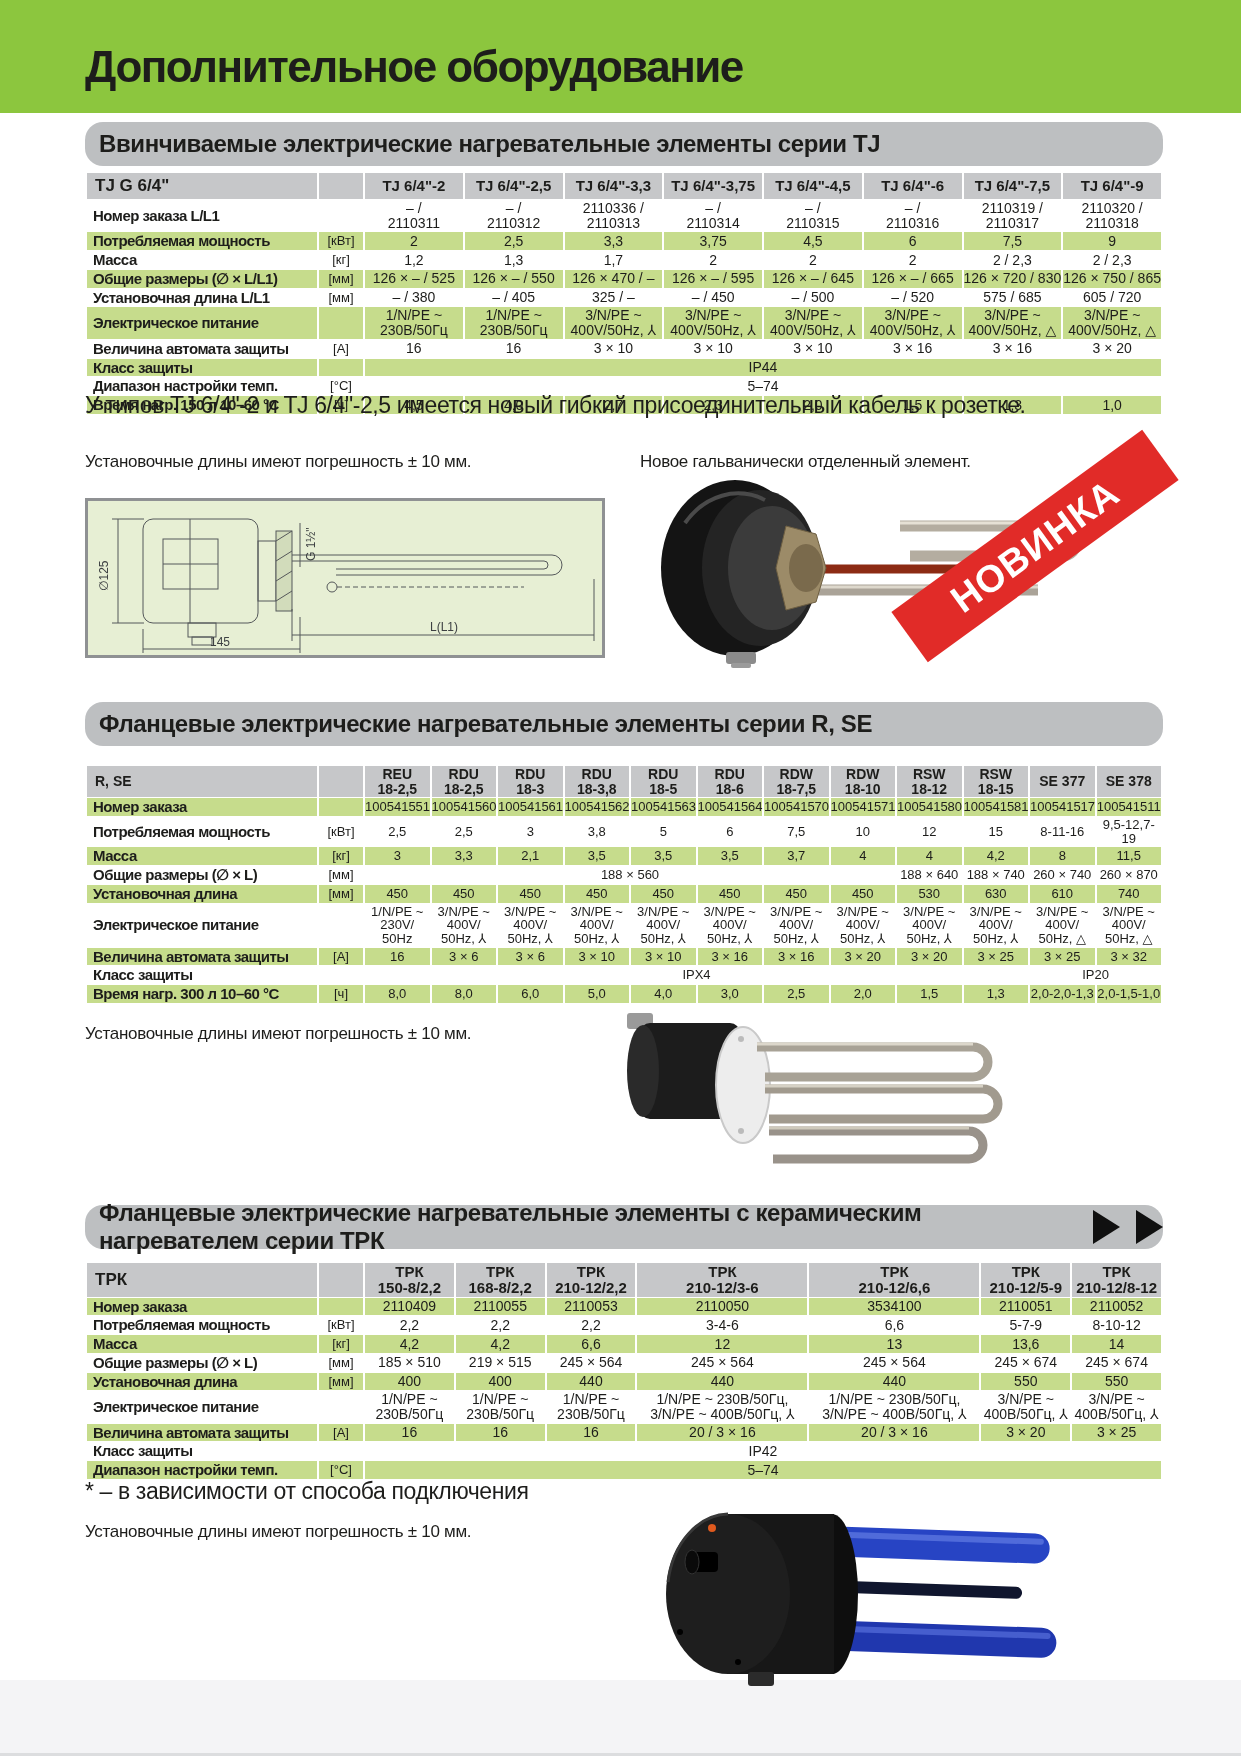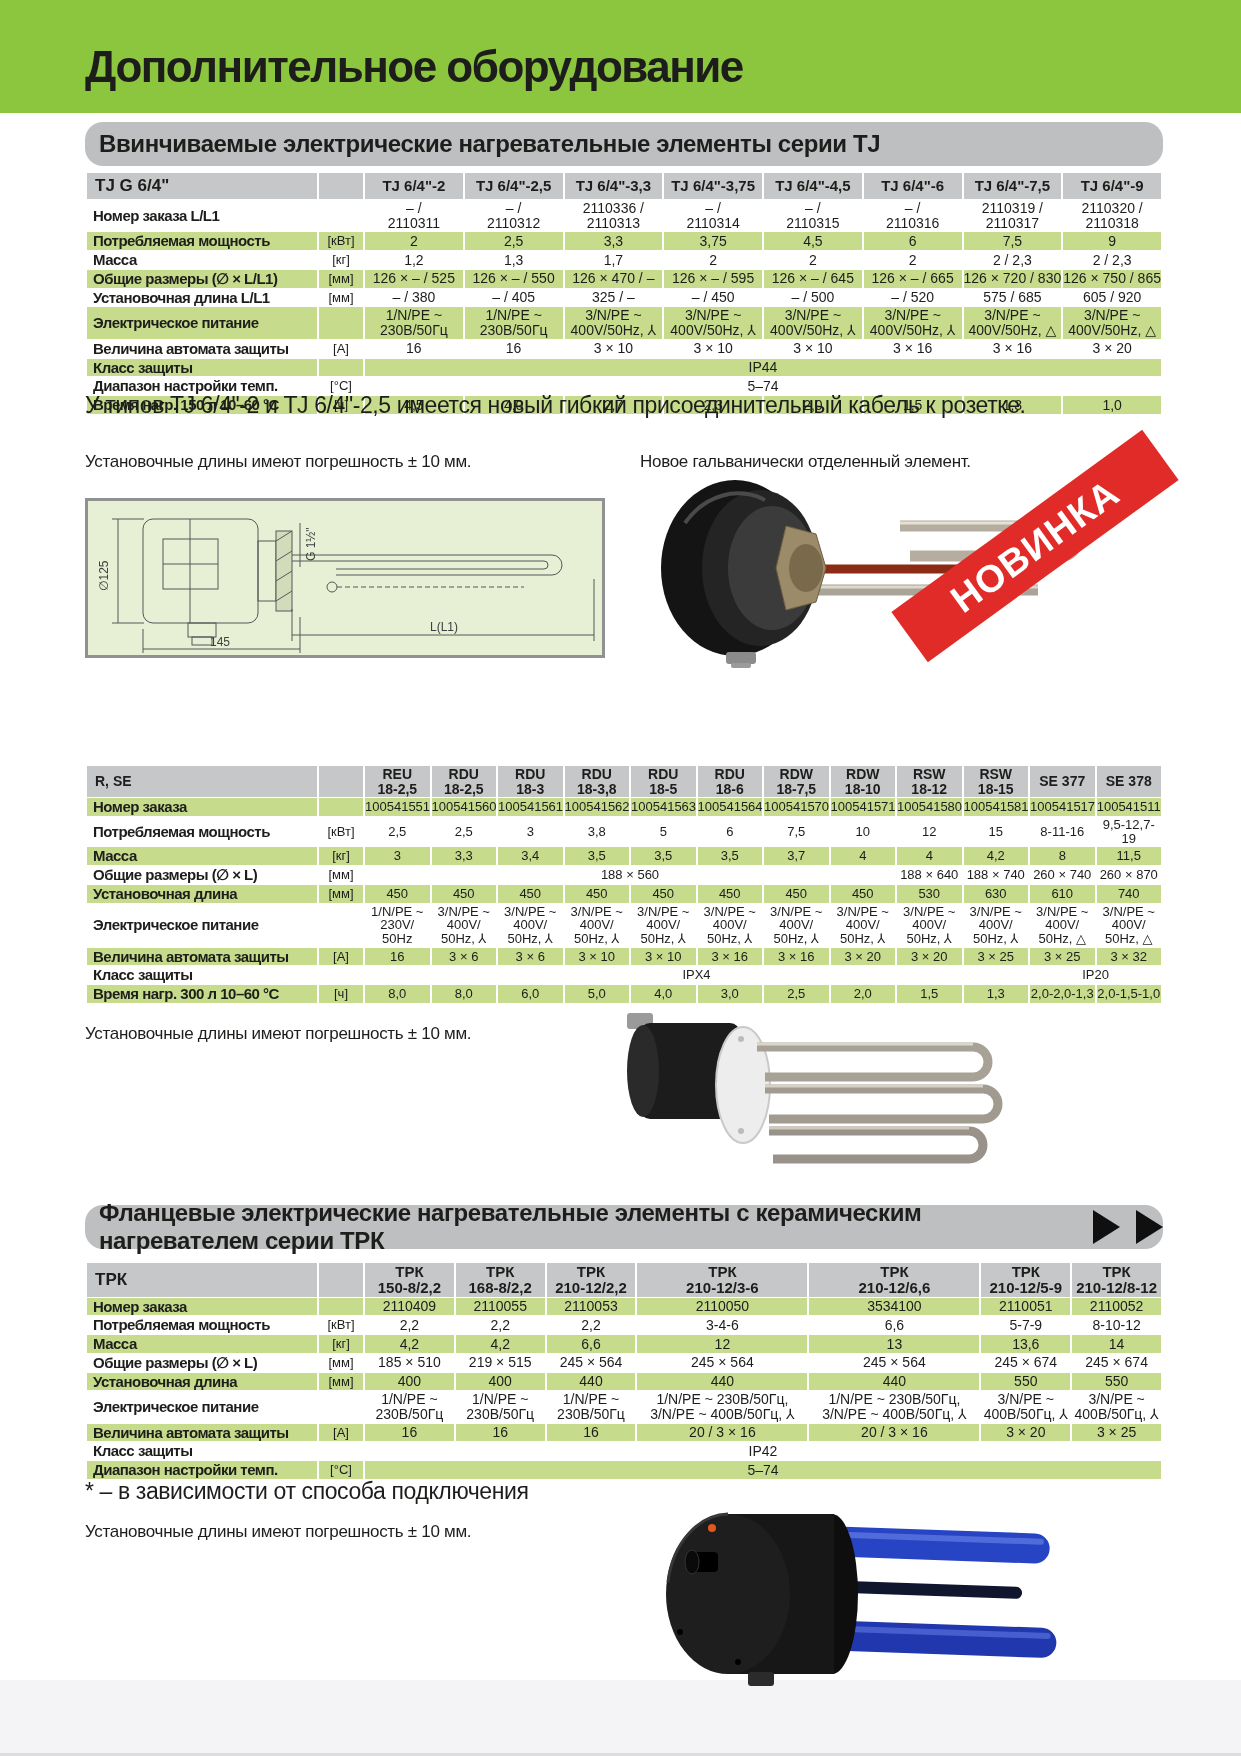--- a/index.html
+++ b/index.html
@@ -152,21 +152,21 @@
         <tr class="w">
           <td class="lbl">Установочная длина L/L1</td>
           <td class="unit">[мм]</td>
           <td>– / 380</td>
           <td>– / 405</td>
           <td>325 / –</td>
           <td>– / 450</td>
           <td>– / 500</td>
           <td>– / 520</td>
           <td>575 / 685</td>
-          <td>605 / 920</td>
+          <td>605 / 720</td>
         </tr>
         <tr class="g">
           <td class="lbl">Электрическое питание</td>
           <td class="unit"></td>
           <td>1/N/PE ~
 230В/50Гц</td>
           <td>1/N/PE ~
 230В/50Гц</td>
           <td>3/N/PE ~
 400V/50Hz, ⅄</td>
@@ -277,20 +277,23 @@
       <ellipse cx="172" cy="100" rx="44" ry="62" fill="#3b3b3b"></ellipse>
       <polygon points="186,58 216,66 226,100 216,134 186,142 176,100" fill="#9c8b68" stroke="#6e5f42"></polygon>
       <ellipse cx="206" cy="100" rx="17" ry="24" fill="#7a6a4c"></ellipse>
       <path d="M85 55 A70 85 0 0 1 165 32" stroke="#4a4a4a" stroke-width="4" fill="none"></path>
       <rect x="126" y="184" width="30" height="12" rx="3" fill="#8b8b8b"></rect>
       <rect x="131" y="195" width="20" height="5" rx="2" fill="#9b9b9b"></rect>
     </svg>
   </div>
   <div class="abs ribbon">НОВИНКА</div>
 
+  <div class="abs bar" style="top:702px;">
+    <span>Фланцевые электрические нагревательные элементы серии R, SE</span>
+  </div>
 
   <table class="abs tbl" id="t2" style="top:765px;">
       <colgroup>
         <col class="c-label">
         <col class="c-unit">
         <col class="c-data">
         <col class="c-data">
         <col class="c-data">
         <col class="c-data">
         <col class="c-data">
@@ -361,21 +364,21 @@
           <td>12</td>
           <td>15</td>
           <td>8-11-16</td>
           <td>9,5-12,7-19</td>
         </tr>
         <tr class="g">
           <td class="lbl">Масса</td>
           <td class="unit">[кг]</td>
           <td>3</td>
           <td>3,3</td>
-          <td>3,4</td>
+          <td>2,1</td>
           <td>3,5</td>
           <td>3,5</td>
           <td>3,5</td>
           <td>3,7</td>
           <td>4</td>
           <td>4</td>
           <td>4,2</td>
           <td>8</td>
           <td>11,5</td>
         </tr>

